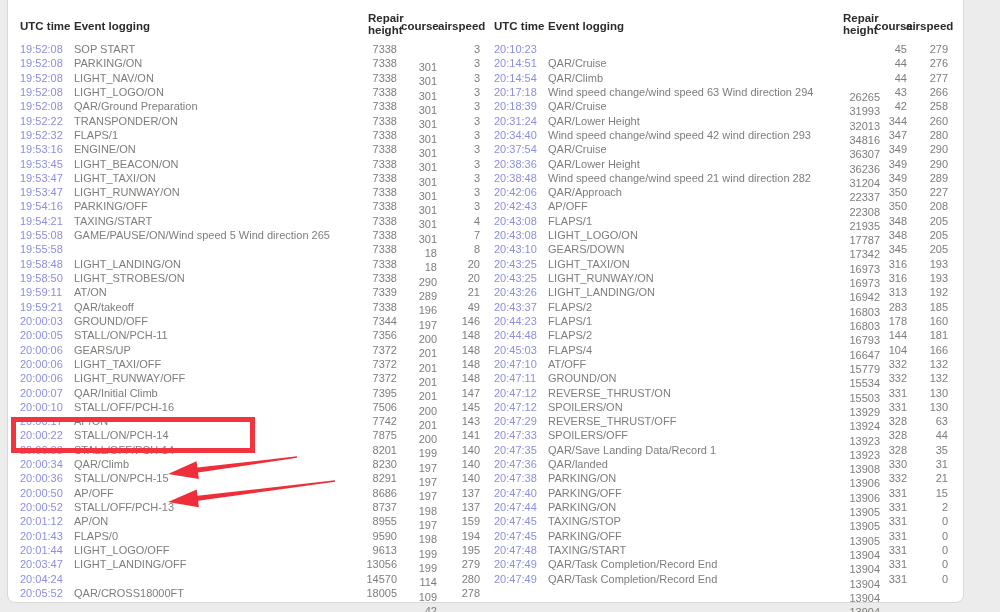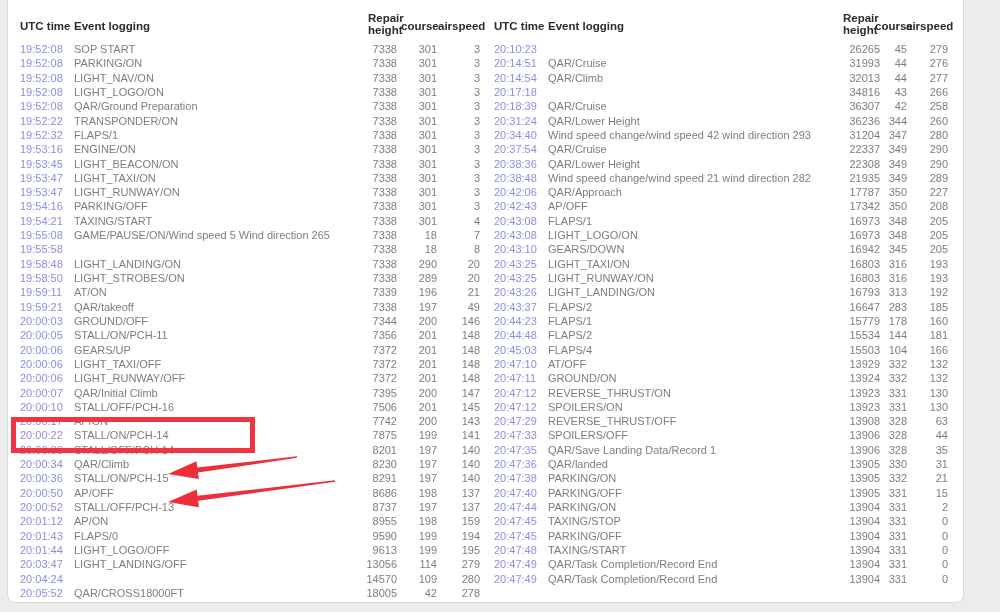--- a/index.html
+++ b/index.html
@@ -47,23 +47,23 @@
     position: absolute;
     font-size: 11px;
     line-height: 14.32px;
     color: #7f7d7a;
     white-space: nowrap;
   }
   .c-time { left: 0; width: 48px; color: #8b8ee0; }
   .c-event { left: 54px; }
   .c-h, .c-c, .c-a { text-align: right; }
   .t1 .c-h { left: 317px; width: 60px; }
-  .t1 .c-c { left: 377px; width: 40px; }
+  .t1 .c-c { left: 377px; width: 40px; margin-top: 18px; }
   .t1 .c-a { left: 417px; width: 43px; }
-  .t2 .c-h { left: 326px; width: 60px; }
+  .t2 .c-h { left: 326px; width: 60px; margin-top: 48px; }
   .t2 .c-c { left: 373px; width: 40px; }
   .t2 .c-a { left: 414px; width: 40px; }
 
   .highlight-box {
     position: absolute;
     left: 11px; top: 417px;
     width: 244px; height: 36px;
     border: 5px solid #f23440;
     z-index: 4;
     pointer-events: none;
@@ -391,20 +391,21 @@
         </div>
         <div class="row">
           <span class="cell c-time">20:14:54</span>
           <span class="cell c-event">QAR/Climb</span>
           <span class="cell c-h">32013</span>
           <span class="cell c-c">44</span>
           <span class="cell c-a">277</span>
         </div>
         <div class="row">
           <span class="cell c-time">20:17:18</span>
+          <span class="cell c-event">Wind speed change/wind speed 63 Wind direction 294</span>
           <span class="cell c-h">34816</span>
           <span class="cell c-c">43</span>
           <span class="cell c-a">266</span>
         </div>
         <div class="row">
           <span class="cell c-time">20:18:39</span>
           <span class="cell c-event">QAR/Cruise</span>
           <span class="cell c-h">36307</span>
           <span class="cell c-c">42</span>
           <span class="cell c-a">258</span>

